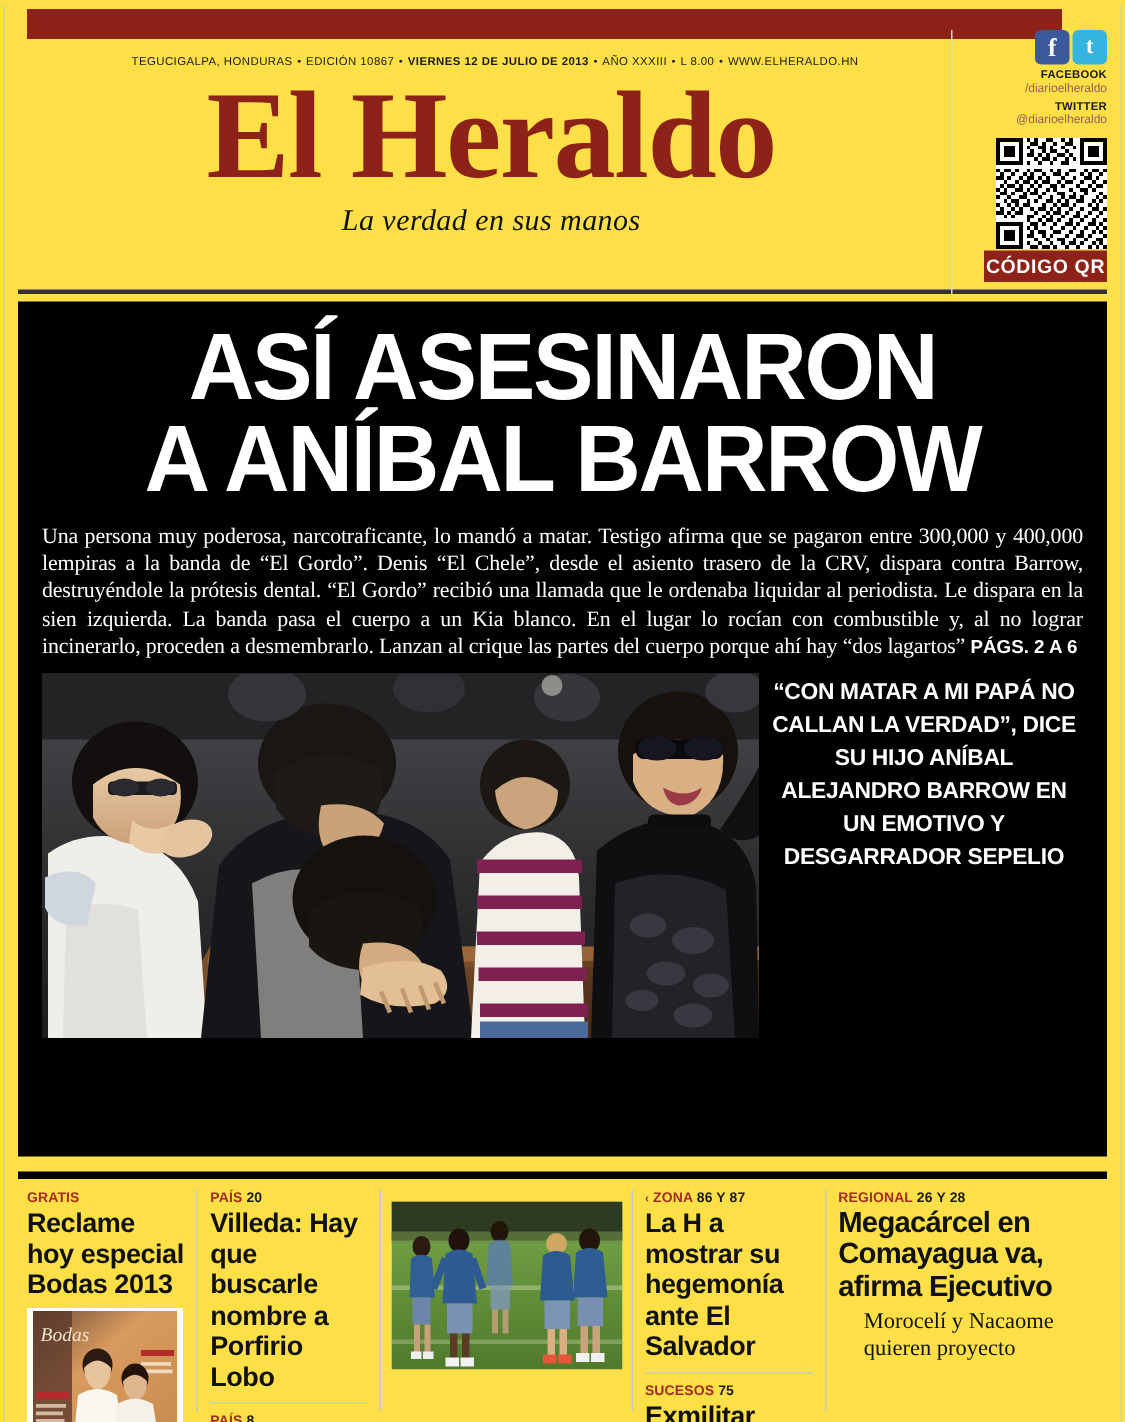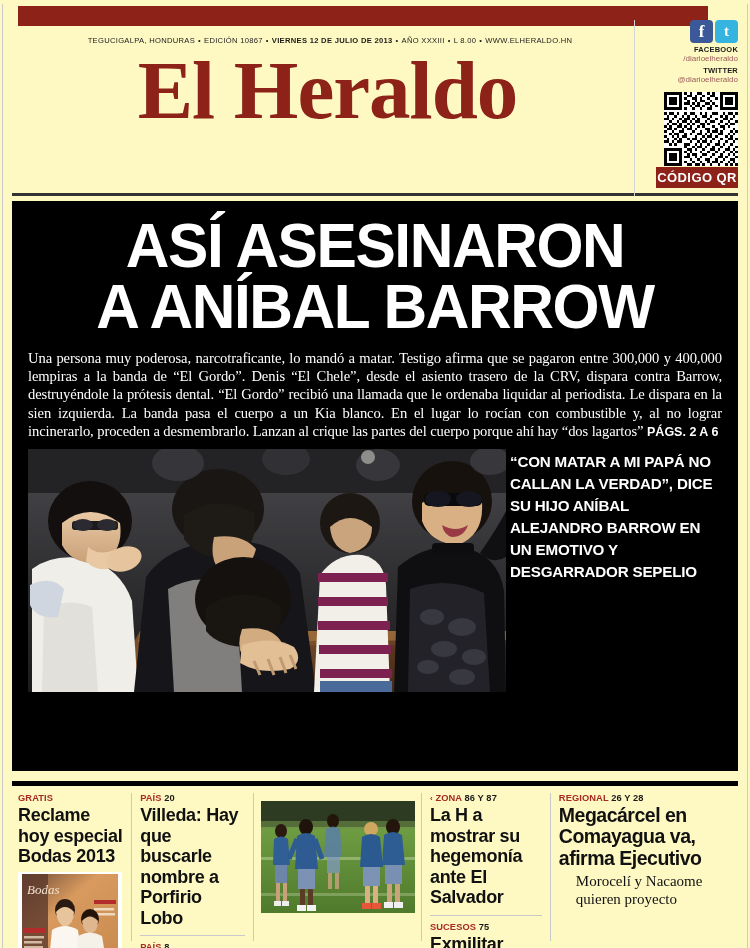--- a/index.html
+++ b/index.html
@@ -9,21 +9,21 @@
     height: 948px;
     background: #ffffff;
     font-family: "Liberation Sans", sans-serif;
     overflow: hidden;
   }
 
   .page {
     width: 750px;
     height: 948px;
     position: relative;
-    background: #fef9c3;
+    background: #fde047;
     padding: 6px 8px 0 8px;
   }
 
   
   .topbar {
     height: 20px;
     background: #8c2218;
     margin: 0 0 0 10px;
     width: 690px;
   }
@@ -168,20 +168,21 @@
     font-size: 12.5px;
     letter-spacing: 0;
   }
 
   
   .photo-row {
     display: flex;
     margin-top: 9px;
     gap: 4px;
     height: 177px;
+    text-align: center;
   }
 
   .photo {
     width: 478px;
     height: 243px;
     position: relative;
     overflow: hidden;
     background: #3a3a3c;
   }
   .photo svg { display: block; }
@@ -277,20 +278,21 @@
   <div class="topbar"></div>
 
   <div class="masthead">
 
     <div class="dateline">
       <span>TEGUCIGALPA, HONDURAS</span><span class="dot">•</span><span>EDICIÓN 10867</span><span class="dot">•</span><b>VIERNES 12 DE JULIO DE 2013</b><span class="dot">•</span><span>AÑO XXXIII</span><span class="dot">•</span><span>L 8.00</span><span class="dot">•</span><span>WWW.ELHERALDO.HN</span>
     </div>
 
     <div class="logo-wrap">
       <div class="logo">El Heraldo</div>
+      <div class="tagline">La verdad en sus manos</div>
     </div>
 
     <div class="social">
       <div class="social-icons">
         <div class="sicon fb">f</div>
         <div class="sicon tw">t</div>
       </div>
       <div class="slabel">FACEBOOK</div>
       <div class="shandle">/diarioelheraldo</div>
       <div class="slabel">TWITTER</div>

